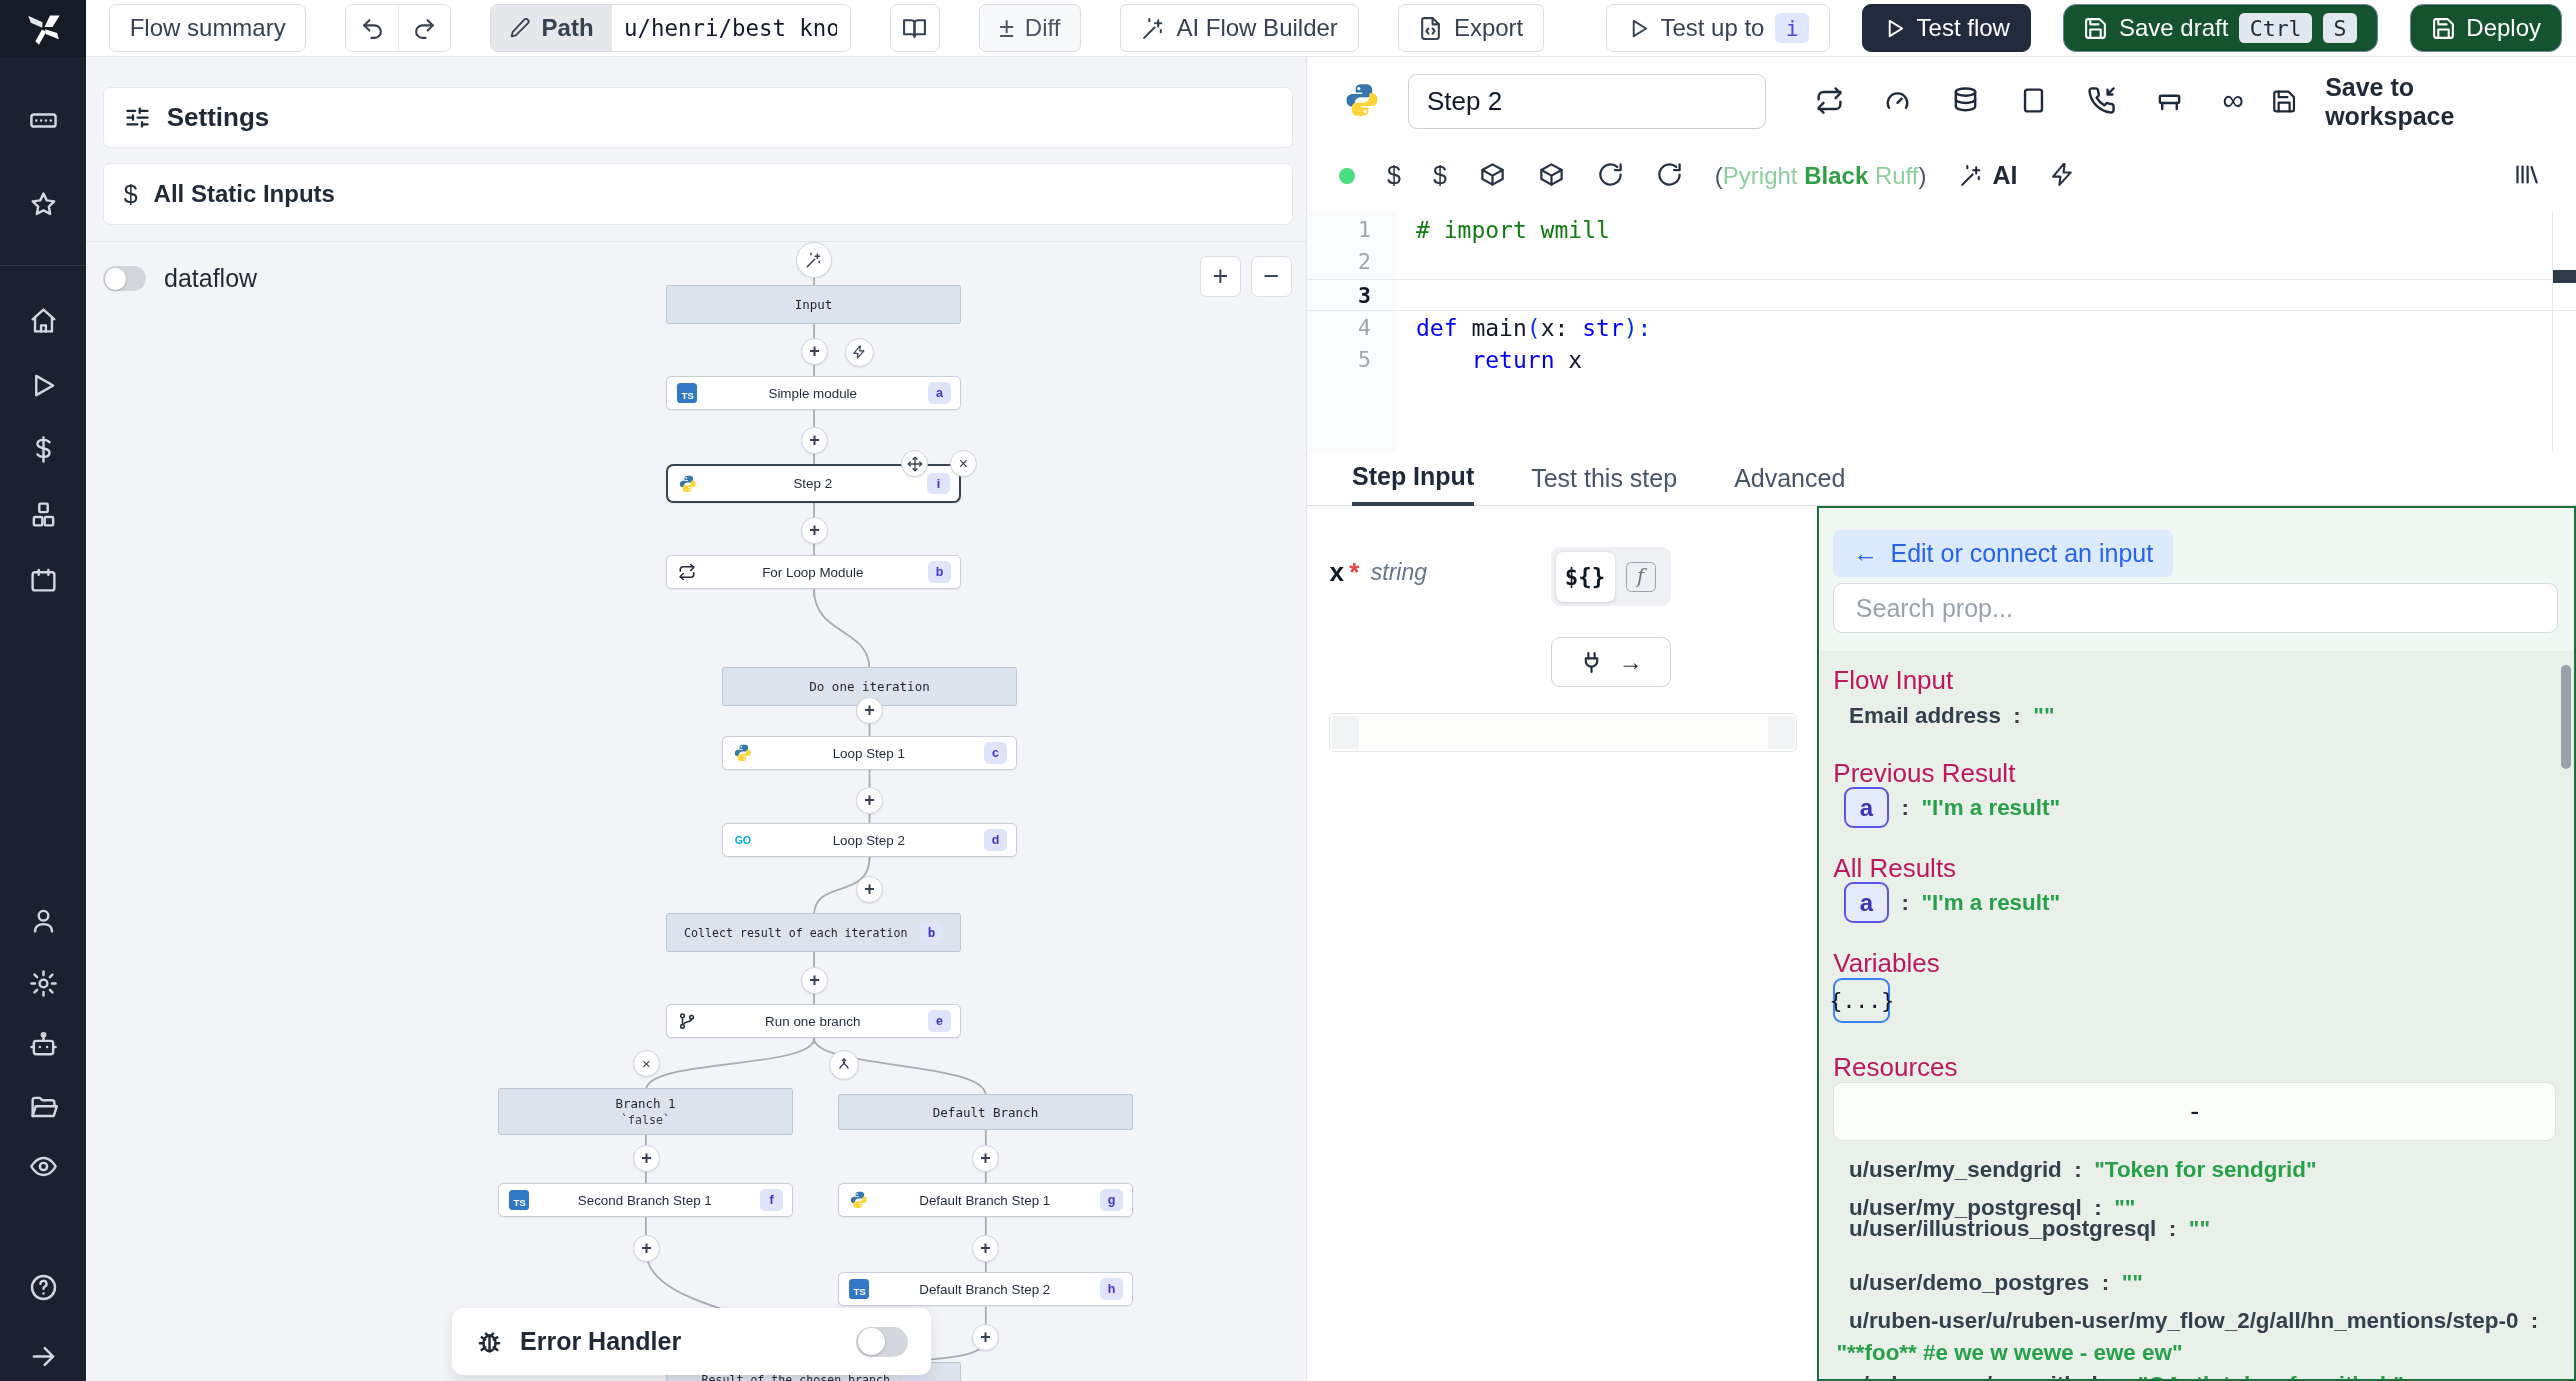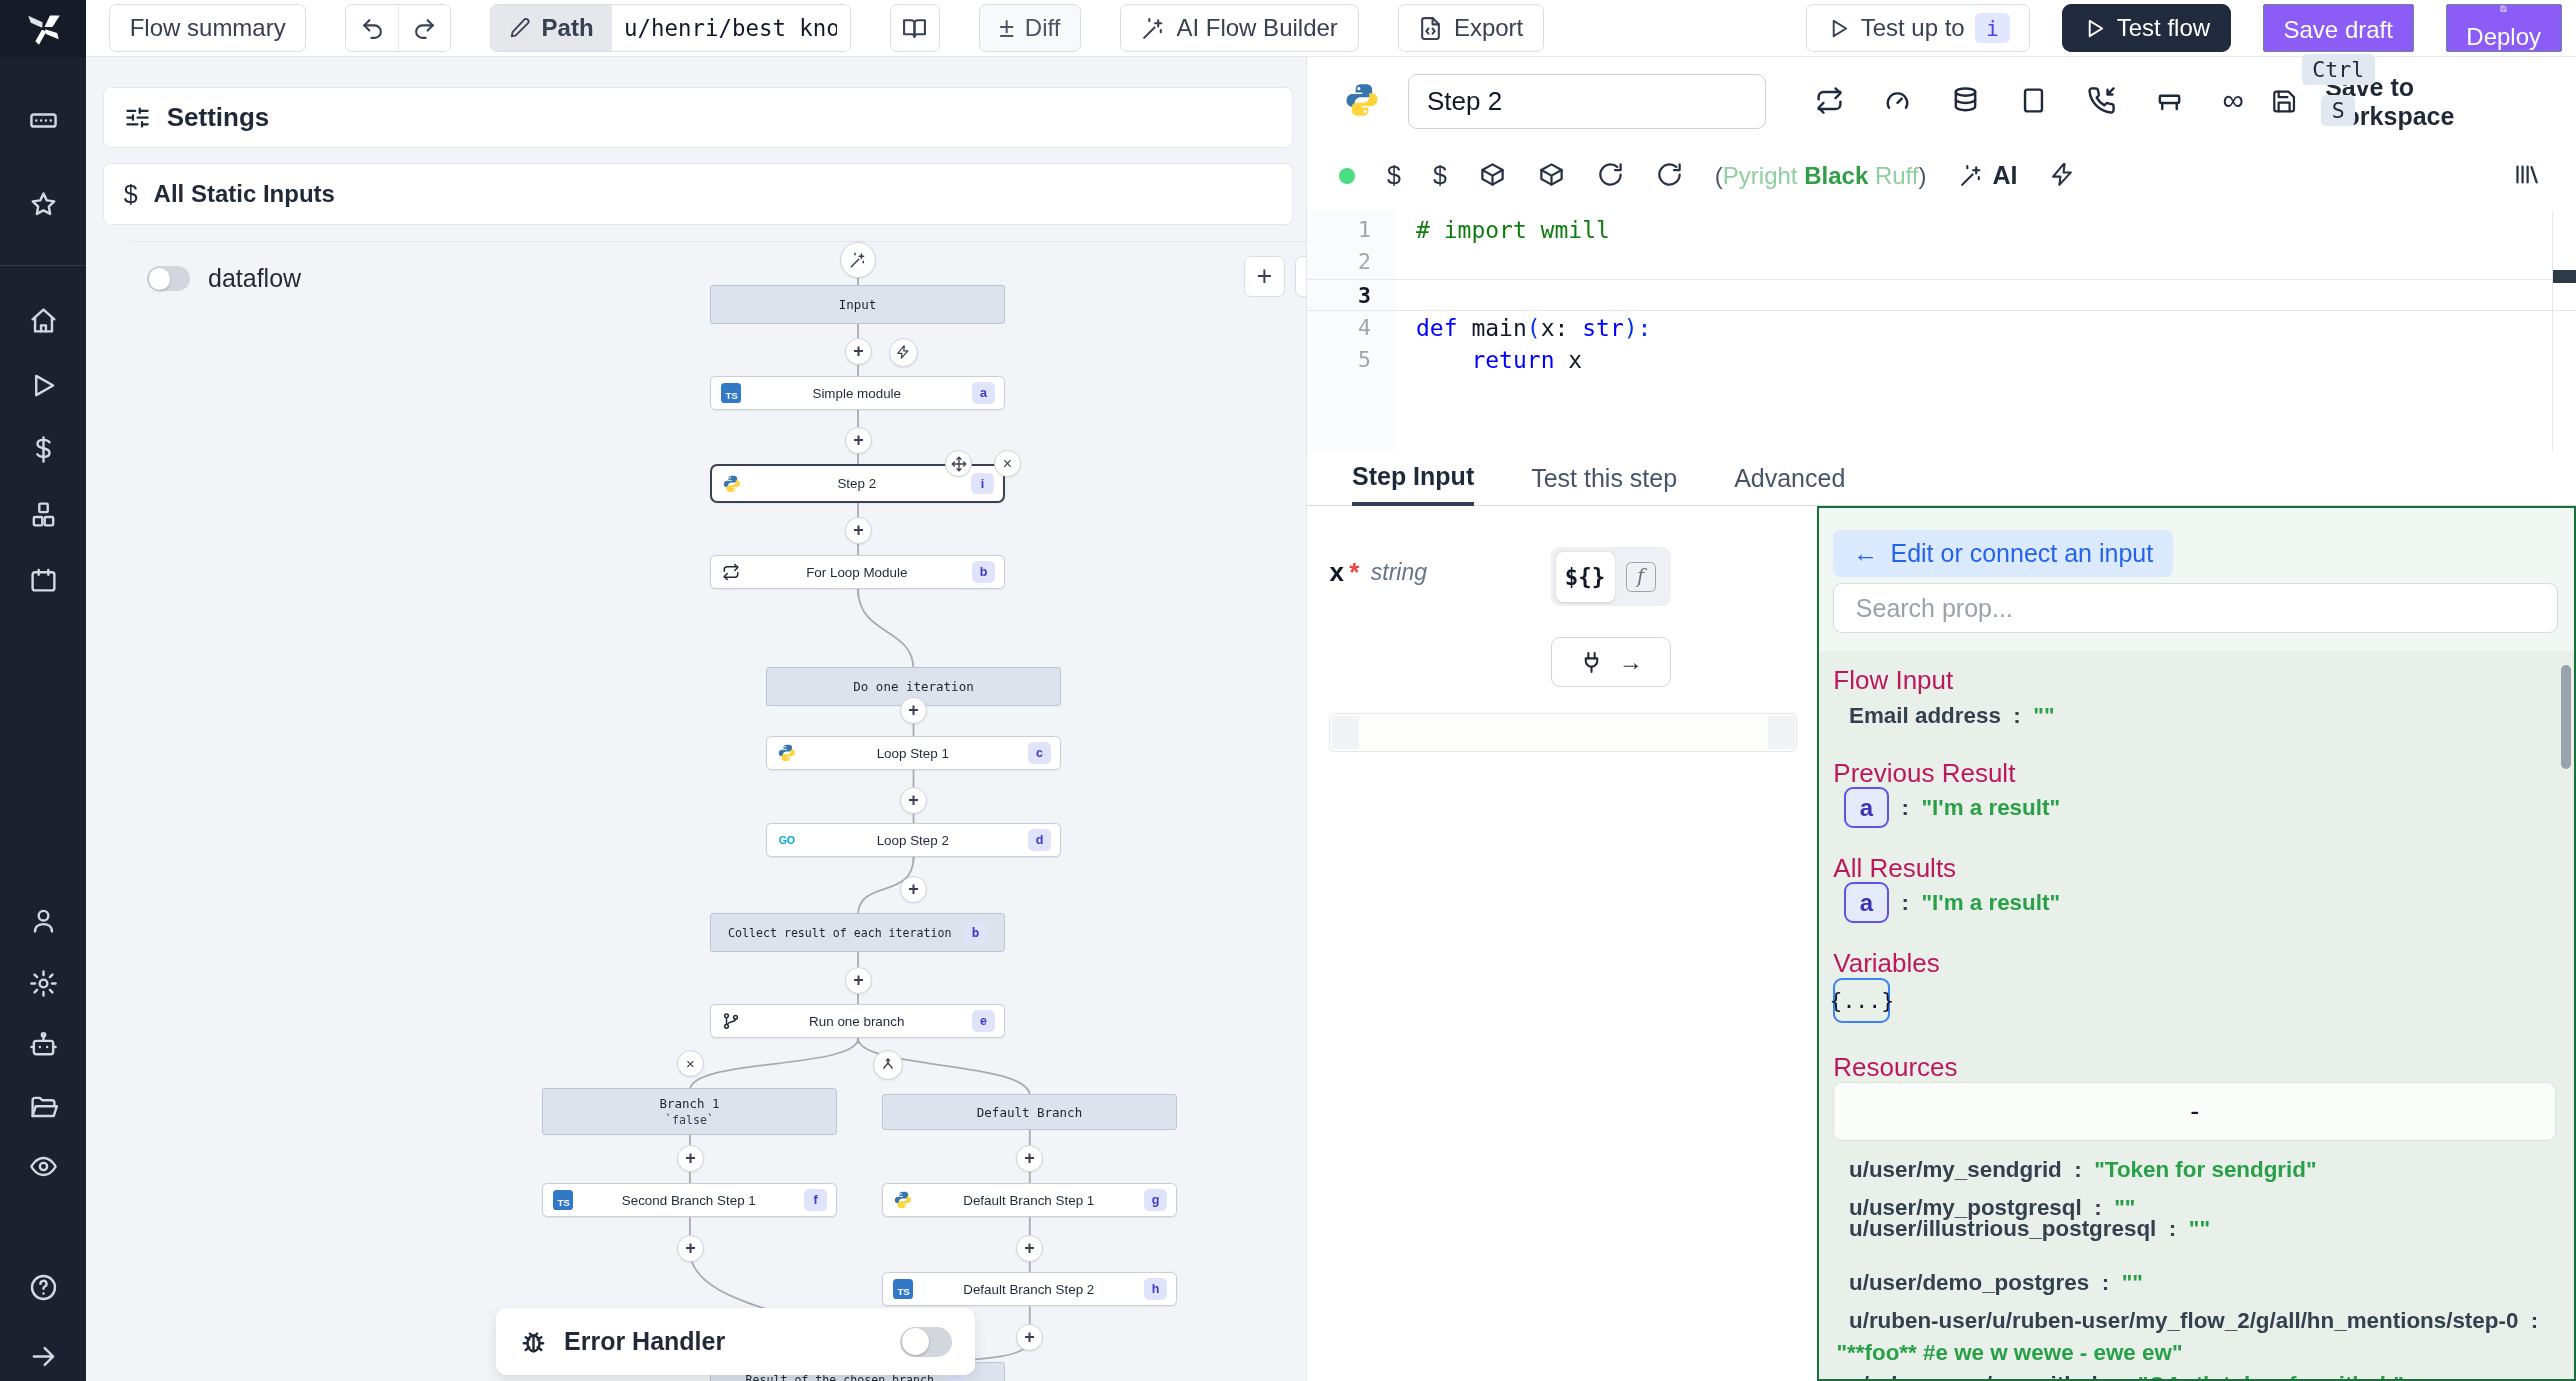--- a/index.html
+++ b/index.html
@@ -23,30 +23,30 @@
   .tb-group .seg + .seg { border-left:1.3px solid #e5e7eb; }
   #path-group { display:inline-flex; height:48px; border:1.3px solid #d9dde3; border-radius:7.2px; overflow:hidden; }
   #path-chip { display:flex; align-items:center; gap:10.7px; padding:0 18px; background:#e5e7eb; color:#374151; font-size:24px; font-weight:bold; cursor:pointer; }
   #path-input { width:238px; border:none; outline:none; font-size:22.4px; padding:0 12.5px; color:#111827;
     font-family:"DejaVu Sans Mono",monospace; }
   .kbd { background:#e0e7ff; color:#4f46e5; border-radius:5.4px; padding:2.7px 10.7px; font-size:21.5px;
     font-family:"DejaVu Sans Mono",monospace; }
   .kbd.gray { background:#e2e8f0; color:#1e293b; }
   #run-cluster { margin-left:auto; display:inline-flex; gap:32px; align-items:center; }
   .tb-dark { background:#212b3d; border-color:#212b3d; color:#fff; border-radius:9px; }
-  .tb-primary { background:#8b5cf6; border-color:#6c83a2; color:#fff; border-radius:2px;flex-direction:column; }
+  .tb-primary { background:#14532d; border-color:#6c83a2; color:#fff; border-radius:13px; }
 
   
   #flow-pane { position:absolute; left:86px; top:57px; width:1220px; height:1324px; background:#f2f4f7; }
   .card { position:absolute; left:17px; width:1190px; background:#fff; border:0.9px solid #e5e7eb; border-radius:7.2px;
     display:flex; align-items:center; gap:16px; padding:0 19.7px; cursor:pointer; }
   #card-settings { top:29.5px; height:61px; font-size:26px; font-weight:bold; color:#1f2937; }
   #card-inputs { top:106px; height:62px; font-size:24px; font-weight:bold; color:#1f2937; }
 
-  #canvas { position:absolute; left:0; top:184px; right:0; bottom:0; border-top:0.9px solid #e2e5ea; overflow:hidden;margin-left:44px; }
+  #canvas { position:absolute; left:0; top:184px; right:0; bottom:0; border-top:0.9px solid #e2e5ea; overflow:hidden; }
   #edges { position:absolute; left:0; top:0; }
 
   .toggle { position:relative; border-radius:894px; background:#d3d7dd; cursor:pointer; }
   .toggle .knob { position:absolute; background:#fff; border-radius:50%; box-shadow:0 0.9px 2.7px rgba(0,0,0,.25); }
   #dataflow-row { position:absolute; left:17px; top:22.4px; display:flex; align-items:center; gap:18px; }
   #dataflow-toggle { width:43px; height:25px; } #dataflow-toggle .knob { width:21.5px; height:21.5px; left:1.8px; top:1.8px; }
   #dataflow-label { font-size:25px; color:#1f2937; }
   .zoom-btn { position:absolute; top:14.3px; width:41px; height:41px; background:#fff; border:1.3px solid #d9dde3;
     border-radius:7.2px; font-size:27px; color:#374151; display:flex; align-items:center; justify-content:center; cursor:pointer; }
 

